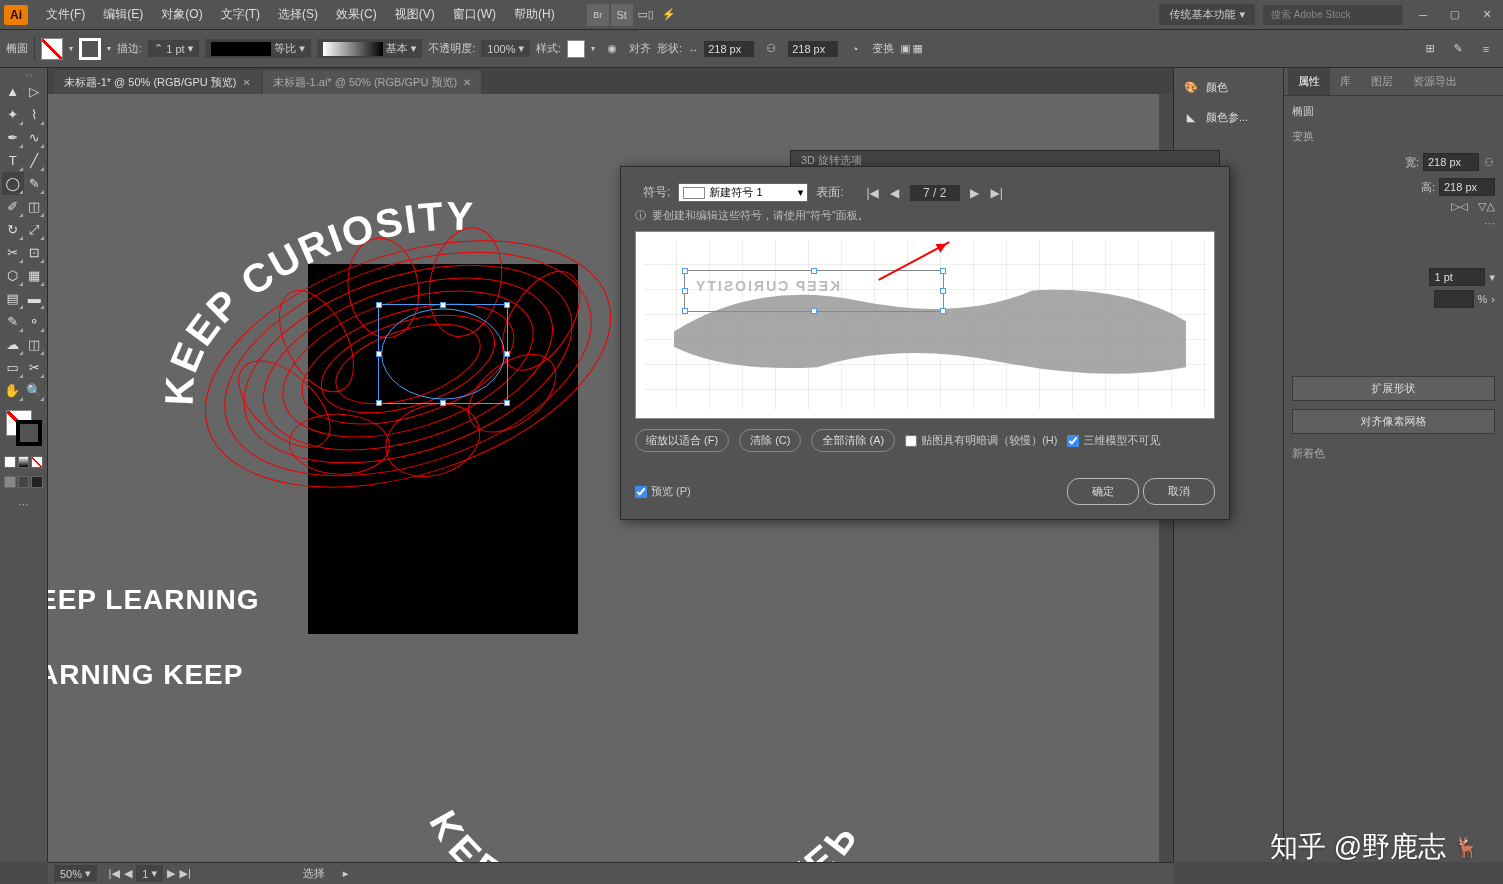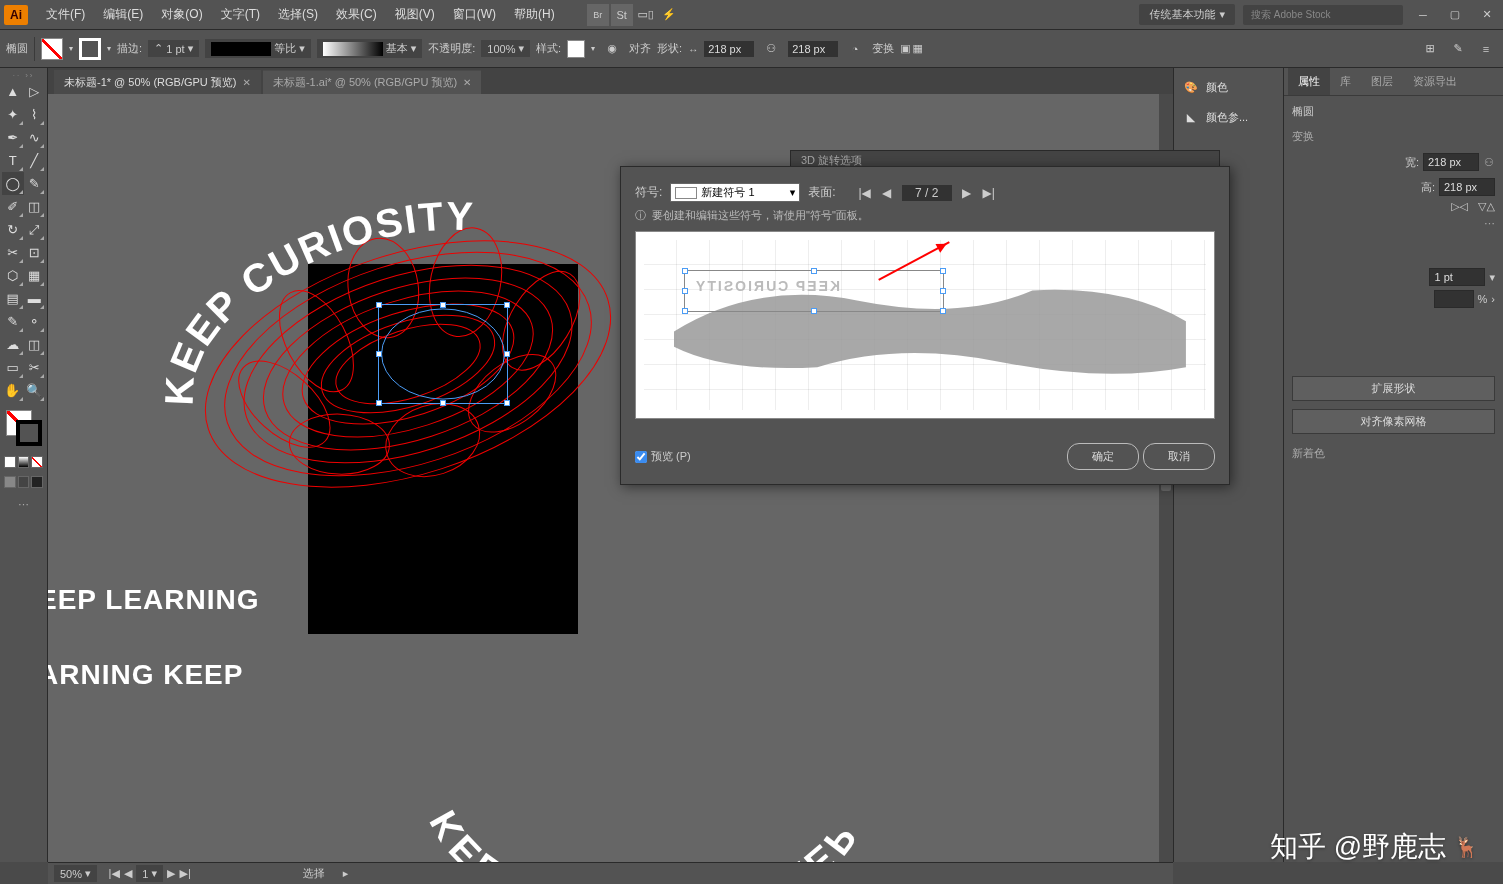--- a/index.html
+++ b/index.html
@@ -4,21 +4,21 @@
 <style>
 * { margin: 0; padding: 0; box-sizing: border-box; font-family: "Microsoft YaHei", sans-serif; }
 body { background: #4a4a4a; width: 1503px; height: 884px; overflow: hidden; color: #ccc; font-size: 11px; position: relative; }
 
 
 .menubar { height: 30px; background: #535353; display: flex; align-items: center; padding: 0 4px; gap: 2px; border-bottom: 1px solid #2a2a2a; }
 .ai-logo { width: 24px; height: 20px; background: #ed7f00; color: #330000; font-weight: bold; font-size: 12px; display: flex; align-items: center; justify-content: center; border-radius: 2px; margin-right: 8px; }
 .menu-item { padding: 4px 8px; color: #ddd; font-size: 12px; cursor: pointer; }
 .menu-right { margin-left: auto; display: flex; align-items: center; gap: 8px; }
 .workspace-btn { background: #434343; padding: 3px 10px; border-radius: 2px; font-size: 11px; display: flex; align-items: center; gap: 4px; }
-.search-box { background: #434343; padding: 3px 8px; width: 160px; font-size: 10px; color: #888; border-radius: 2px; }
+.search-box { background: #434343; padding: 3px 8px; width: 140px; font-size: 10px; color: #888; border-radius: 2px; }
 .win-btn { width: 24px; height: 20px; display: flex; align-items: center; justify-content: center; color: #ccc; }
 
 
 .optionsbar { height: 38px; background: #535353; display: flex; align-items: center; padding: 0 6px; gap: 6px; border-bottom: 1px solid #2a2a2a; font-size: 11px; }
 .opt-label { color: #ccc; }
 .opt-swatch { width: 22px; height: 22px; border: 1px solid #888; position: relative; background: #fff; }
 .opt-swatch.nofill::after { content: ''; position: absolute; left: 0; top: 0; right: 0; bottom: 0; background: linear-gradient(to top right, transparent 45%, red 45%, red 55%, transparent 55%); }
 .opt-dropdown { background: #434343; padding: 2px 6px; display: flex; align-items: center; gap: 3px; }
 .opt-input { background: #323232; border: none; color: #ddd; padding: 2px 4px; width: 50px; font-size: 11px; }
 .stroke-style { width: 60px; height: 14px; display: inline-block; }
@@ -71,21 +71,21 @@
 .prop-row { display: flex; align-items: center; gap: 4px; margin: 4px 0; }
 .prop-input { background: #323232; border: 1px solid #2a2a2a; color: #ddd; padding: 2px 4px; width: 56px; font-size: 11px; }
 .prop-btn { background: #5f5f5f; border: 1px solid #3a3a3a; padding: 4px 0; text-align: center; width: 100%; margin: 4px 0; font-size: 11px; color: #ddd; }
 .link-icon { width: 12px; height: 24px; display:flex; align-items:center; justify-content:center; color:#aaa; }
 
 
 .dialog-back { position: absolute; left: 790px; top: 150px; width: 430px; height: 20px; background: #444; color: #aaa; padding: 2px 10px; font-size: 11px; border: 1px solid #2a2a2a; }
 .dialog { position: absolute; left: 620px; top: 166px; width: 610px; background: #535353; border: 1px solid #2a2a2a; box-shadow: 2px 2px 12px rgba(0,0,0,0.5); }
 .dialog-title { background: #e8e8e8; color: #222; padding: 4px 10px; font-size: 12px; }
 .dialog-body { padding: 10px 14px; }
-.dlg-row { display: flex; align-items: center; gap: 8px; margin: 6px 0; font-size: 12px; }
+.dlg-row { display: flex; align-items: center; gap: 8px; margin: 6px 8px; font-size: 12px; }
 .dlg-select { background: #fff; border: 1px solid #666; padding: 1px 4px; width: 130px; display: flex; align-items: center; gap: 4px; font-size: 11px; color: #000; }
 .dlg-select .sw { width: 22px; height: 12px; background: #fff; border: 1px solid #888; }
 .surface-nav { display: flex; align-items: center; gap: 8px; margin-left: 14px; }
 .nav-btn { width: 14px; height: 14px; display:flex; align-items:center; justify-content:center; color:#ccc; }
 .surface-count { background: #323232; padding: 1px 8px; width: 50px; text-align: center; }
 .dlg-info { display: flex; gap: 6px; color: #bbb; font-size: 11px; margin: 4px 0; }
 .map-preview { background: #fff; border: 1px solid #888; padding: 8px; margin: 8px 0; }
 .map-inner { position: relative; height: 170px; background: repeating-linear-gradient(#fff, #fff 24px, #ddd 25px), repeating-linear-gradient(90deg, #fff, #fff 32px, #ddd 33px); background-blend-mode: multiply; }
 .map-wave { position: absolute; left: 30px; right: 20px; top: 30px; bottom: 30px; }
 .map-sel { position: absolute; left: 40px; top: 30px; width: 260px; height: 42px; border: 1px solid #888; }
@@ -433,20 +433,33 @@
           <div class="sel-handle" style="left:-3px;top:50%;margin-top:-3px"></div>
             <div class="sel-handle" style="right:-3px;top:50%;margin-top:-3px"></div>
           <div class="sel-handle" style="left:-3px;bottom:-3px"></div>
             <div class="sel-handle" style="left:50%;bottom:-3px;margin-left:-3px"></div>
             <div class="sel-handle" style="right:-3px;bottom:-3px"></div>
         </div>
         <div class="map-text">KEEP CURIOSITY</div>
         <div class="arrow" style="left:230px;top:20px"></div>
       </div>
     </div>
+    <div class="dlg-buttons-row">
+      <button class="dlg-btn">缩放以适合 (F)</button>
+      <button class="dlg-btn">清除 (C)</button>
+      <button class="dlg-btn">全部清除 (A)</button>
+      <label class="dlg-check">
+          <input type="checkbox" style="">
+          <span>贴图具有明暗调（较慢）(H)</span>
+        </label>
+      <label class="dlg-check">
+          <input type="checkbox" checked="" class="checkbox-checked" style="">
+          <span>三维模型不可见</span>
+        </label>
+    </div>
   </div>
   <div class="dlg-footer">
     <label class="dlg-check">
         <input type="checkbox" checked="" class="checkbox-checked" style="">
         <span>预览 (P)</span>
       </label>
     <div style="display:flex;gap:4px">
       <button class="dlg-btn primary">确定</button>
       <button class="dlg-btn primary">取消</button>
     </div>

